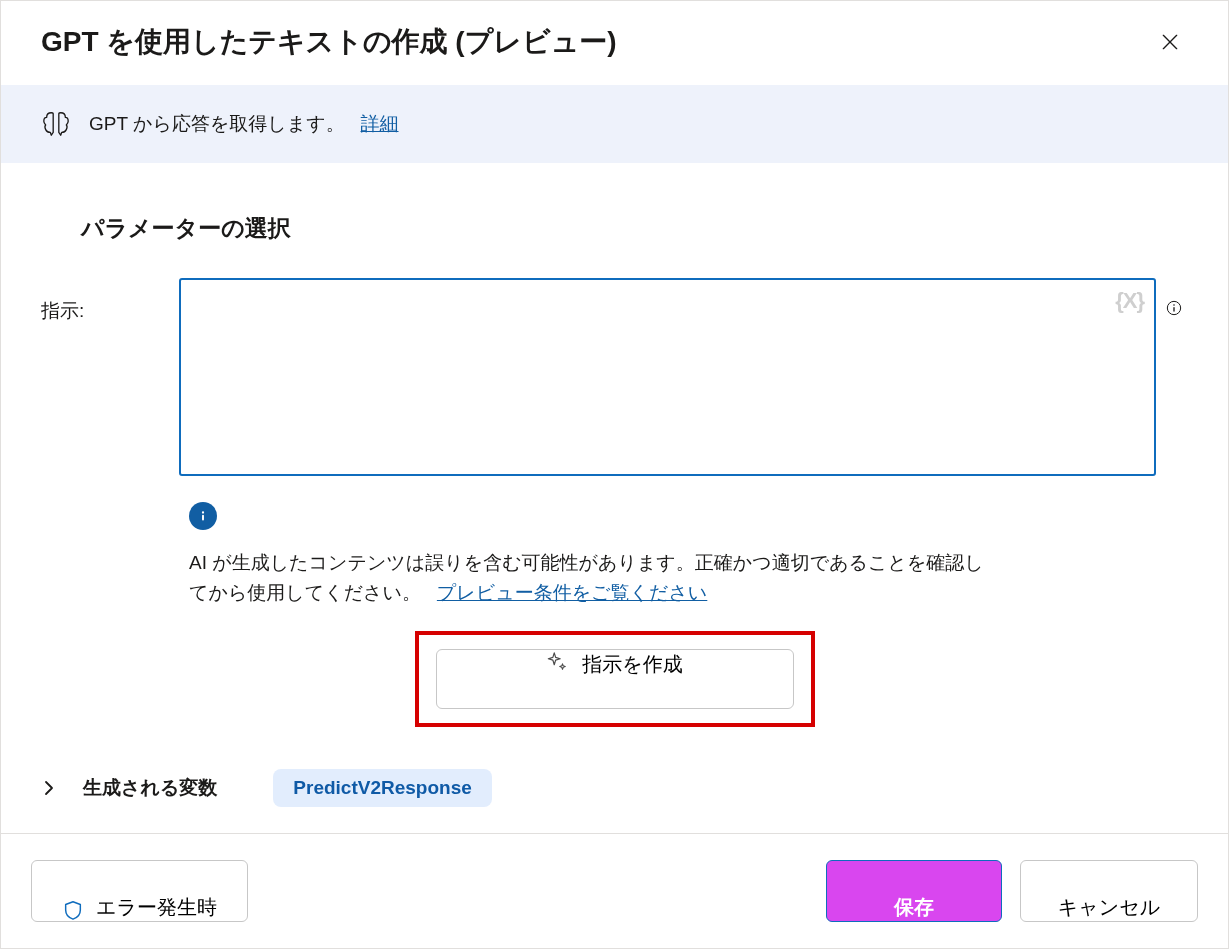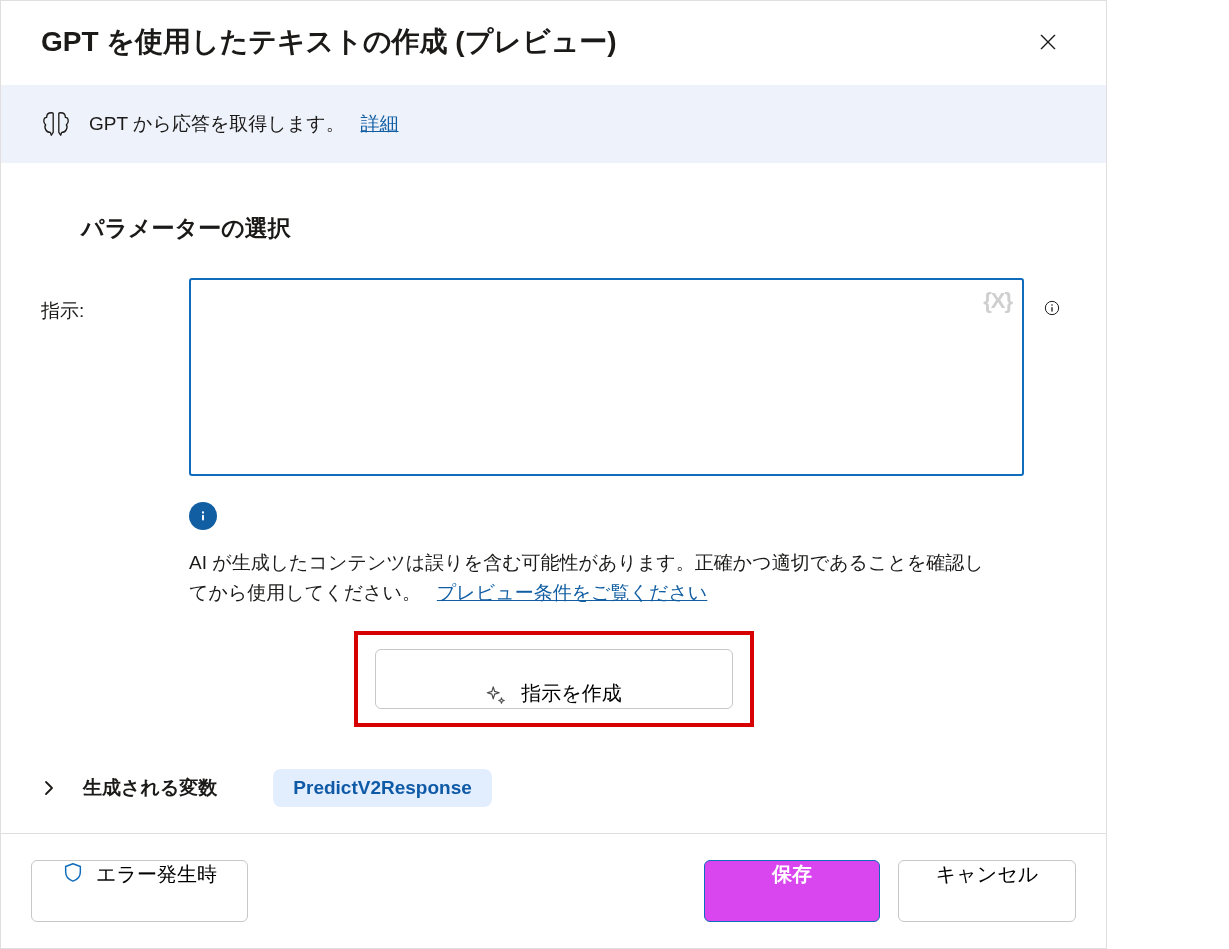--- a/index.html
+++ b/index.html
@@ -4,21 +4,21 @@
 <style>
   * { box-sizing: border-box; }
   html, body {
     margin: 0; padding: 0;
     width: 1229px; height: 949px;
     font-family: "Segoe UI", "Meiryo", "Yu Gothic", sans-serif;
     color: #1b1a19;
     background: #fff;
   }
   .panel {
-    width: 1107px; height: 949px;
+    width: 1229px; height: 949px;
     display: flex; flex-direction: column;
     border: 1px solid #e1dfdd;
     position: relative;
   }
   
   .header {
     display: flex; align-items: center;
     justify-content: space-between;
     padding: 22px 40px 24px 40px;
   }
@@ -54,21 +54,20 @@
   .section-title {
     font-size: 23px;
     font-weight: 700;
     margin-top: 24px;
     margin-bottom: 34px;
     margin-left: 40px;
   }
   .field-row {
     display: flex;
     align-items: flex-start;
-    gap: 10px;
   }
   .field-label {
     width: 138px;
     font-size: 19px;
     padding-top: 20px;
   }
   .field-input-wrap {
     flex: 1;
     position: relative;
   }
@@ -136,21 +135,21 @@
     padding: 14px 16px;
     display: flex; justify-content: center;
   }
   .create-btn {
     height: 60px;
     width: 358px;
     border: 1px solid #c7c7c7;
     border-radius: 6px;
     background: #fff;
     font-size: 20px;
-    display: flex; align-items: flex-end; justify-content: center;
+    display: flex; align-items: flex-start; justify-content: center;
     gap: 14px;
     cursor: pointer;
   }
   .create-btn svg { width: 22px; height: 22px; }
 
   
   .gen-vars-row {
     display: flex; align-items: center;
     gap: 26px;
     margin-top: 42px;
@@ -187,21 +186,21 @@
   }
   .footer-left, .footer-right {
     display: flex; gap: 18px;
   }
   .btn {
     height: 62px;
     padding: 0 30px;
     font-size: 20px;
     border-radius: 6px;
     cursor: pointer;
-    display: flex; align-items: flex-start; gap: 12px;
+    display: flex; align-items: flex-end; gap: 12px;
     border: 1px solid #c7c7c7;
     background: #fff;
   }
   .btn-error svg { width: 22px; height: 22px; }
   .btn-primary {
     background: #d946ef;
     border-color: #0f6cbd;
     color: #fff;
     min-width: 176px;
     justify-content: center;

